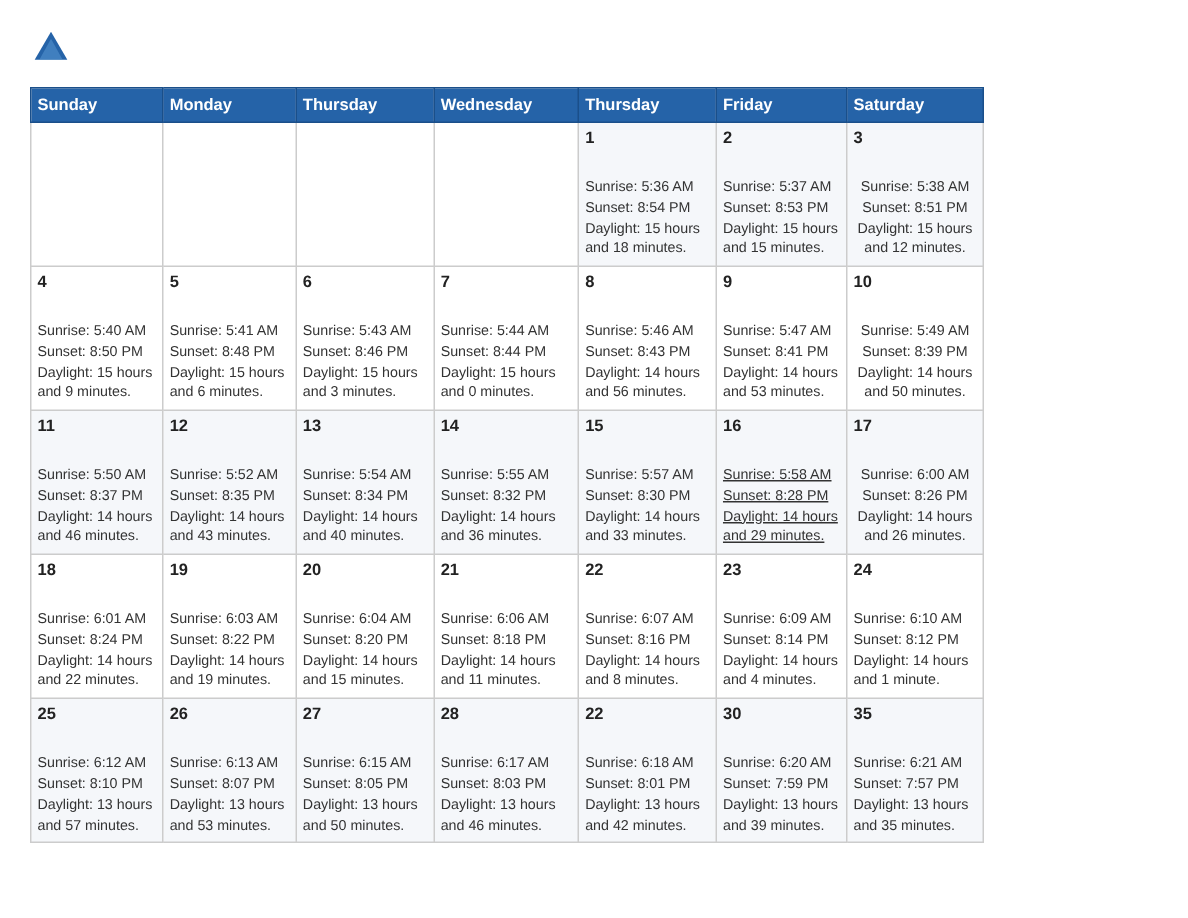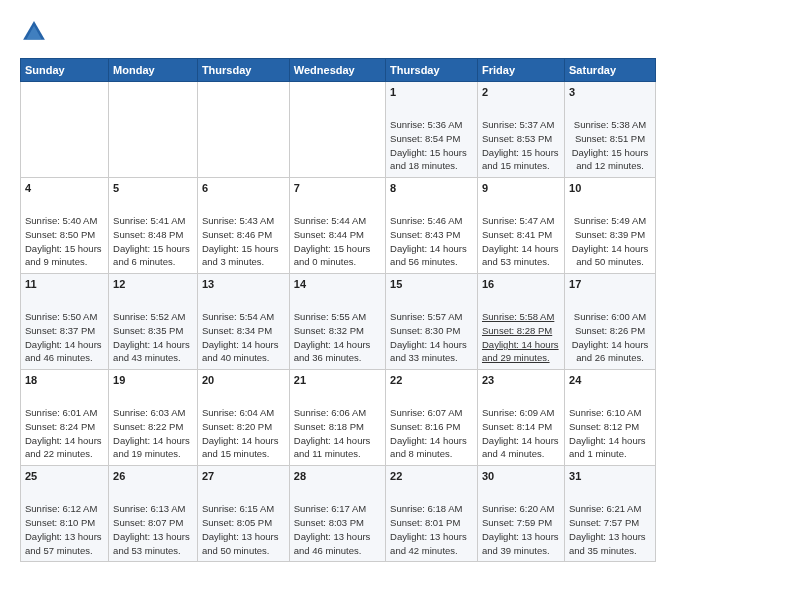--- a/index.html
+++ b/index.html
@@ -353,21 +353,21 @@
 and 42 minutes.</div>
           </td>
           <td>
             <div class="day-num">30</div>
             <div class="day-info" style="white-space: pre-line;">Sunrise: 6:20 AM
 Sunset: 7:59 PM
 Daylight: 13 hours
 and 39 minutes.</div>
           </td>
           <td>
-            <div class="day-num">31</div>
+            <div class="day-num">35</div>
             <div class="day-info" style="white-space: pre-line;">Sunrise: 6:21 AM
 Sunset: 7:57 PM
 Daylight: 13 hours
 and 35 minutes.</div>
           </td>
         </tr>
       </tbody>
   </table>
 </div>
 

